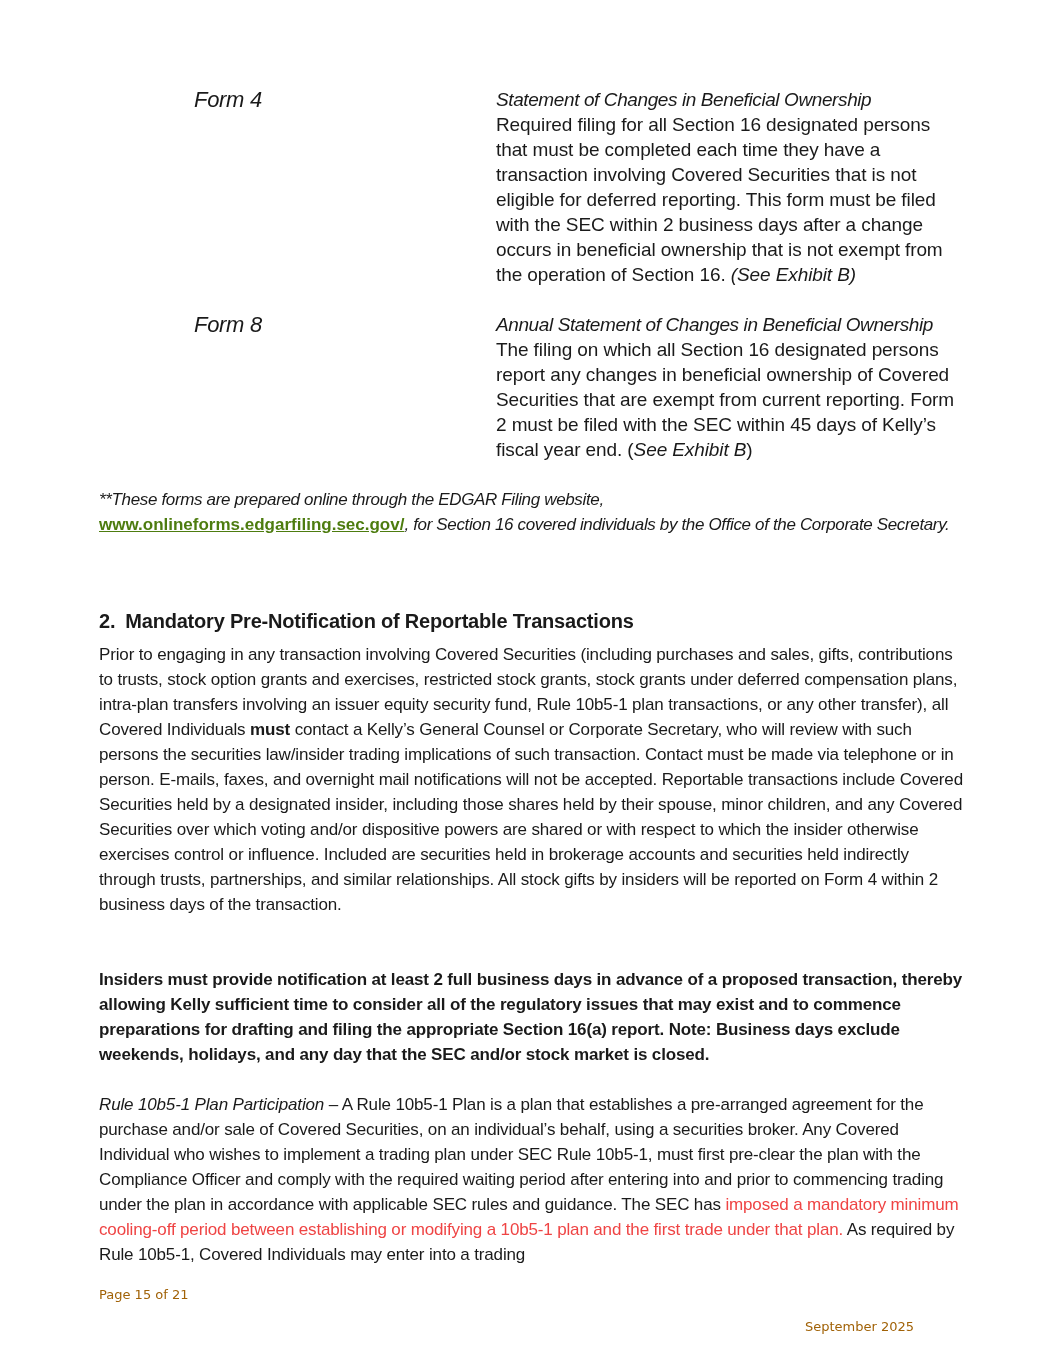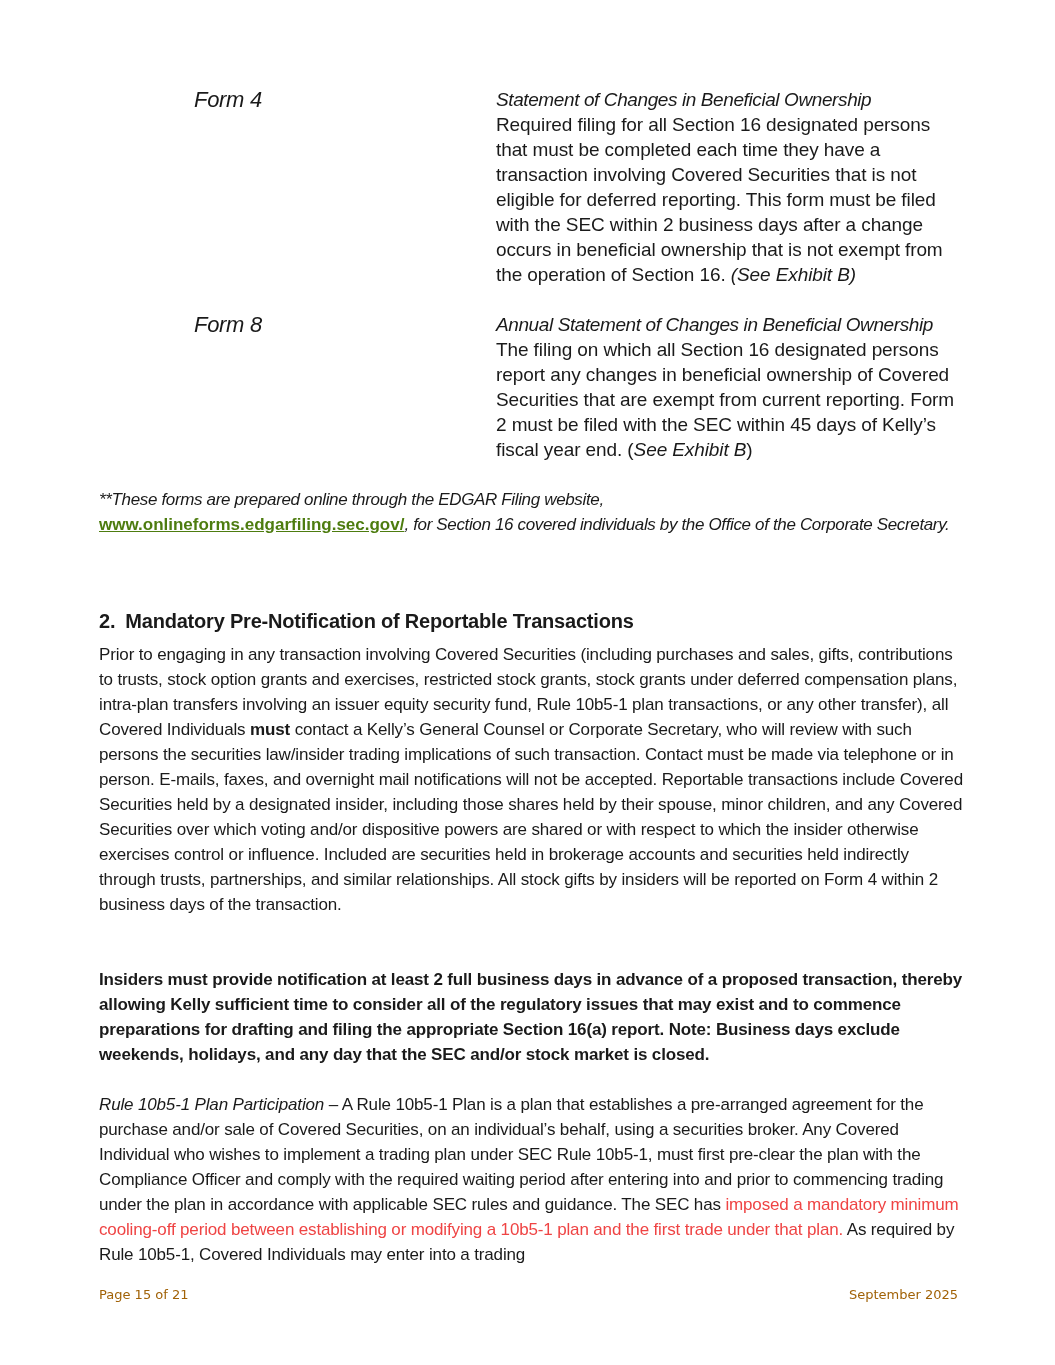--- a/index.html
+++ b/index.html
@@ -90,21 +90,21 @@
     .grey { color: #ef4444; }
     .footer {
       position: absolute;
       top: 1286px;
       font-size: 13px;
       line-height: 18px;
       font-family: "DejaVu Sans", sans-serif;
       color: #a16207;
     }
     .footer.left { left: 99px; }
-    .footer.right { left: 849px; }
+    .footer.right { left: 805px; margin-top: 32px; }
   </style>
 </head>
 <body>
 
 <div class="page">
 
   <div class="def-row" style="top:87px;">
     <div class="def-term">Form 4</div>
     <div class="def-body">
       <span class="def-title">Statement of Changes in Beneficial Ownership</span>

